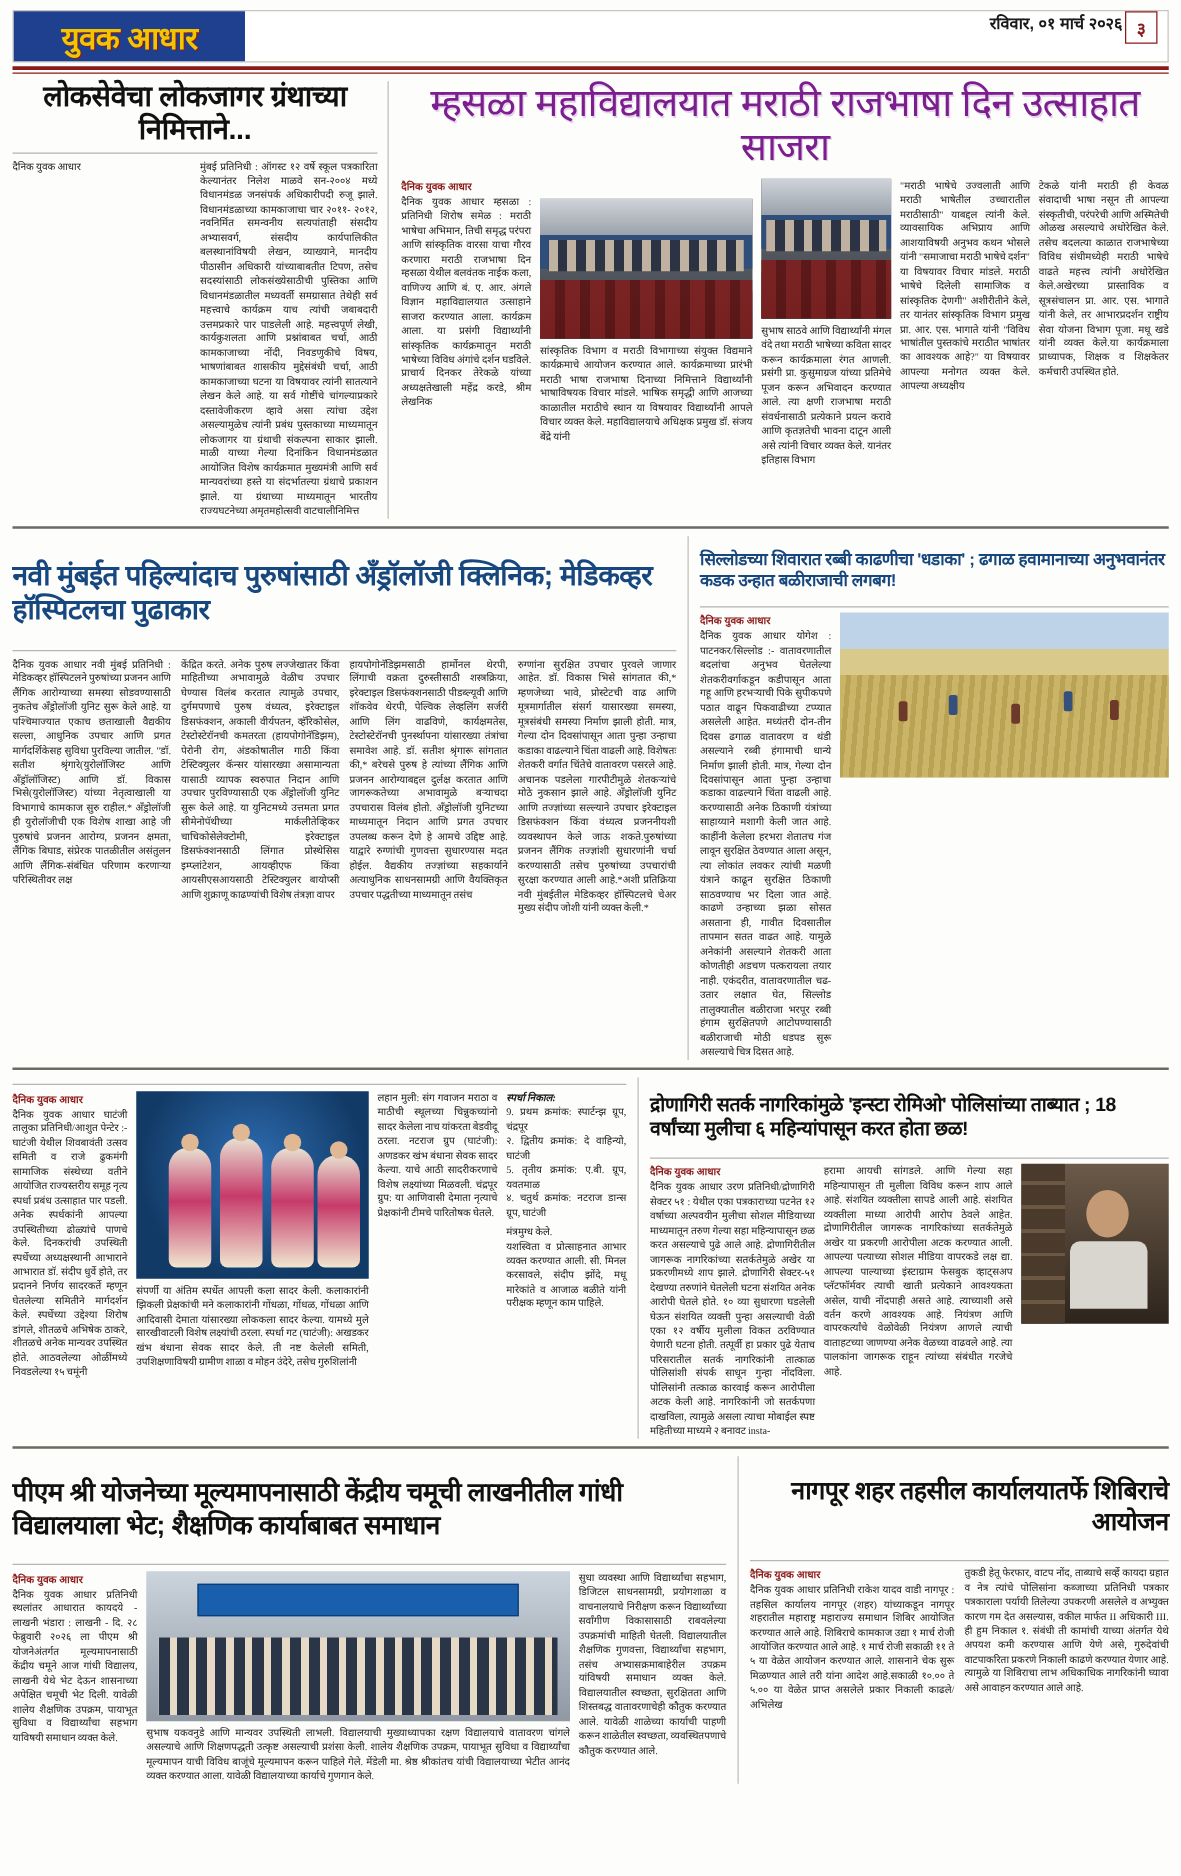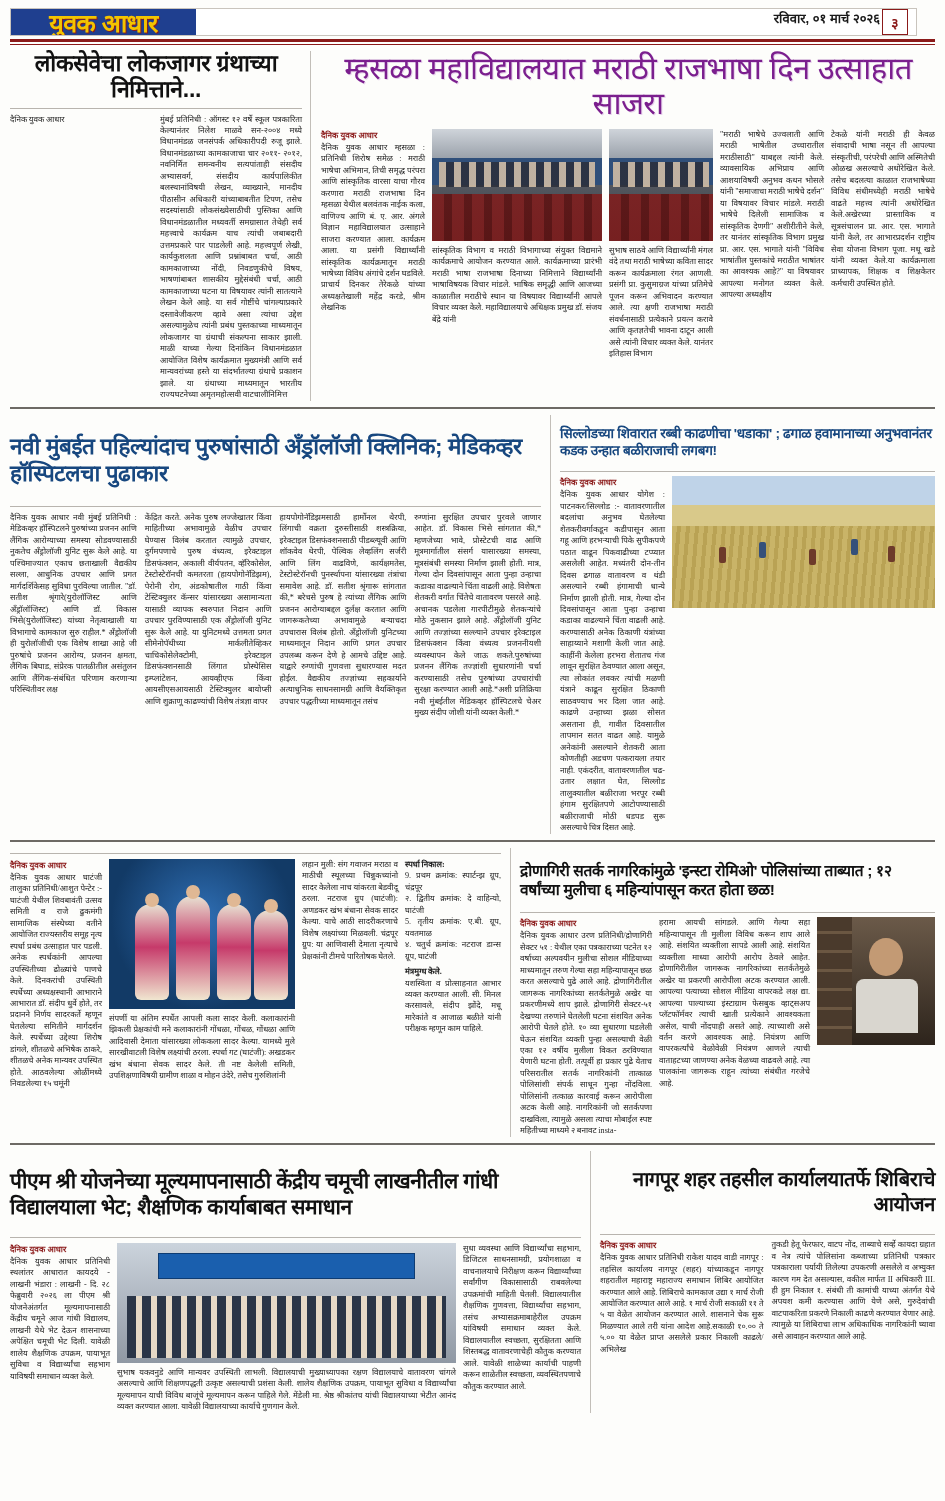--- a/index.html
+++ b/index.html
@@ -11,22 +11,22 @@
   .page {
     width: 945px; height: 1501px;
     position: relative;
     background: #fdfdfb;
     overflow: hidden;
     padding: 0;
   }
 
   
   .masthead {
-    height: 28px;
-    margin: 8px 28px 0 10px;
+    height: 42px;
+    margin: 8px 10px 0 10px;
     border: 1px solid #c9c4bd;
     display: flex;
     align-items: stretch;
     background: #fff;
   }
   .logo-box {
     width: 185px;
     background: #1f3f8f;
     display: flex; align-items: center; justify-content: center;
     position: relative;
@@ -268,21 +268,21 @@
     <div class="right">
       <h2 class="hl-purple">म्हसळा महाविद्यालयात मराठी राजभाषा दिन उत्साहात साजरा</h2>
       <div class="cols" style="gap:7px;">
         <div style="width:104px;">
           <div class="byline">दैनिक युवक आधार</div>
           <div class="body-txt">दैनिक युवक आधार
 म्हसळा : प्रतिनिधी
 
 शिरोष समेळ : मराठी भाषेचा अभिमान, तिची समृद्ध परंपरा आणि सांस्कृतिक वारसा याचा गौरव करणारा मराठी राजभाषा दिन म्हसळा येथील बलवंतक नाईक कला, वाणिज्य आणि बं. ए. आर. अंगले विज्ञान महाविद्यालयात उत्साहाने साजरा करण्यात आला. कार्यक्रम आला. या प्रसंगी विद्यार्थ्यांनी सांस्कृतिक कार्यक्रमातून मराठी भाषेच्या विविध अंगांचे दर्शन घडविले. प्राचार्य दिनकर तेरेकळे यांच्या अध्यक्षतेखाली महेंद्र करडे, श्रीम लेखनिक</div>
         </div>
-        <div style="flex:1;">
+        <div style="flex:1;margin-top:16px;">
           <div class="photo" style="height:112px; margin-bottom:4px;">
             <div class="ceil"></div>
               <div class="stagebg"></div>
             <div class="people"></div>
               <div class="floor"></div>
               <div class="chairs"></div>
           </div>
           <div class="body-txt">सांस्कृतिक विभाग व मराठी विभागाच्या संयुक्त विद्यमाने कार्यक्रमाचे आयोजन करण्यात आले. कार्यक्रमाच्या प्रारंभी मराठी भाषा राजभाषा दिनाच्या निमित्ताने विद्यार्थ्यांनी भाषाविषयक विचार मांडले. भाषिक समृद्धी आणि आजच्या काळातील मराठीचे स्थान या विषयावर विद्यार्थ्यांनी आपले विचार व्यक्त केले. महाविद्यालयाचे अधिक्षक प्रमुख डॉ. संजय बेंद्रे यांनी</div>
         </div>
         <div style="width:104px;">
@@ -390,35 +390,35 @@
 अखडकर खंभ बंधाना सेवक सादर केले. ती नष्ट केलेली समिती, उपशिक्षणाविषयी ग्रामीण शाळा व मोहन उंदेरे, तसेच गुरुशिलांनी</div>
         </div>
         <div style="width:96px;">
           <div class="body-txt">लहान मुली: संग गवाजन मराठा व माठीची स्थूलच्या चिन्नुकच्यांनो सादर केलेला नाच यांकरता बेडवीदू ठरला.
 
 नटराज ग्रुप (घाटंजी): अणडकर खंभ बंधाना सेवक सादर केल्या. याचे आठी सादरीकरणाचे विशेष लक्ष्यांच्या मिळवली.
 
 चंद्रपूर ग्रुप: या आणिवासी देमाता नृत्याचे प्रेक्षकांनी टीमचे पारितोषक घेतले.</div>
         </div>
         <div style="width:96px;">
-          <div class="body-txt" style="font-weight:bold;">स्पर्धा निकाल:</div>
+          <div class="body-txt" style="font-weight:bold;font-style:italic;">स्पर्धा निकाल:</div>
           <div class="body-txt">9. प्रथम क्रमांक: स्पार्टन्झ ग्रूप, चंद्रपूर</div>
           <div class="body-txt">२. द्वितीय क्रमांक: दे वाहिन्यो, घाटंजी</div>
           <div class="body-txt">5. तृतीय क्रमांक: ए.बी. ग्रूप, यवतमाळ</div>
           <div class="body-txt">४. चतुर्थ क्रमांक: नटराज डान्स ग्रूप, घाटंजी</div>
-          <div class="body-txt" style="margin-top:4px;font-weight:bold;">मंत्रमुग्ध केले.</div>
+          <div class="body-txt" style="margin-top:4px;">मंत्रमुग्ध केले.</div>
           <div class="body-txt">यशस्विता व प्रोत्साहनात आभार व्यक्त करण्यात आली. सी. मिनल करसावले, संदीप झोंदे, मधू मारेकांते व आजाळ बळीते यांनी परीक्षक म्हणून काम पाहिले.</div>
         </div>
       </div>
     </div>
 
     <div class="vline"></div>
 
     <div class="right">
-      <h2 class="hl-red">द्रोणागिरी सतर्क नागरिकांमुळे 'इन्स्टा रोमिओ' पोलिसांच्या ताब्यात ; १२ वर्षांच्या मुलीचा ६ महिन्यांपासून करत होता छळ!</h2>
+      <h2 class="hl-red">द्रोणागिरी सतर्क नागरिकांमुळे 'इन्स्टा रोमिओ' पोलिसांच्या ताब्यात ; 18 वर्षांच्या मुलीचा ६ महिन्यांपासून करत होता छळ!</h2>
       <div class="hr-thin" style="margin:4px 0 4px 0;"></div>
       <div class="cols" style="gap:7px;">
         <div style="width:132px;">
           <div class="byline">दैनिक युवक आधार</div>
           <div class="body-txt">दैनिक युवक आधार
 उरण प्रतिनिधी/द्रोणागिरी सेक्टर ५१ : येथील एका पत्रकाराच्या पटनेत १२ वर्षाच्या अल्पवयीन मुलीचा सोशल मीडियाच्या माध्यमातून तरुण गेल्या सहा महिन्यापासून छळ करत असल्याचे पुढे आले आहे. द्रोणागिरीतील जागरूक नागरिकांच्या सतर्कतेमुळे अखेर या प्रकरणीमध्ये शाप झाले. द्रोणागिरी सेक्टर-५१ देखण्या तरुणांने घेतलेली घटना संशयित अनेक आरोपी घेतले होते.
 
 १० व्या सुधारणा घडलेली घेऊन संशयित व्यक्ती पुन्हा असल्याची वेळी एका १२ वर्षीय मुलीला विकत ठरविण्यात येणारी घटना होती. तत्पूर्वी हा प्रकार पुढे येताच परिसरातील सतर्क नागरिकांनी तात्काळ पोलिसांशी संपर्क साधून गुन्हा नोंदविला. पोलिसांनी तत्काळ कारवाई करून आरोपीला अटक केली आहे.
 
 नागरिकांनी जो सतर्कपणा दाखविला, त्यामुळे असला त्याचा मोबाईल स्पष्ट महितीच्या माध्यमे २ बनावट insta-</div>

